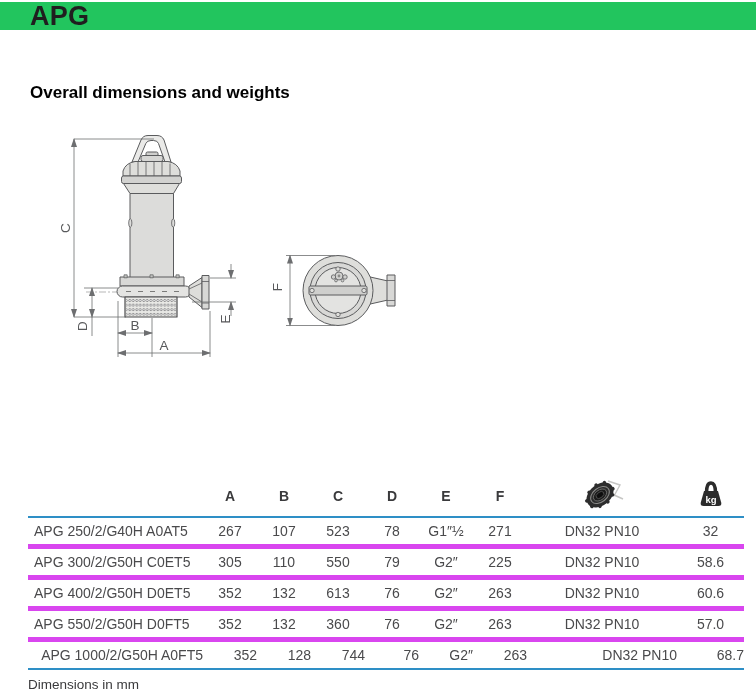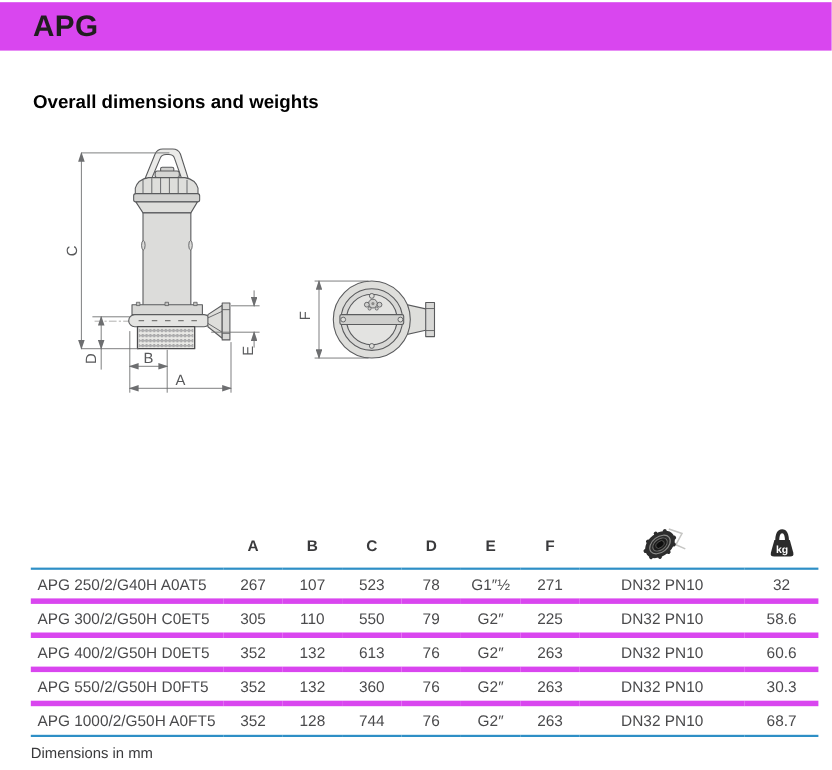--- a/index.html
+++ b/index.html
@@ -1,42 +1,42 @@
 <!DOCTYPE html>
 <html><head>
 <meta charset="utf-8">
 <style>
   html,body{margin:0;padding:0;}
   body{
     width:756px;height:700px;position:relative;background:#ffffff;
     font-family:"Liberation Sans",sans-serif;color:#4a4a4c;overflow:hidden;
   }
   .header-band{
-    position:absolute;top:2px;left:0;width:756px;height:44px;
-    background:#d946ef;display:flex;align-items:center;
+    position:absolute;top:2px;left:0;width:756px;height:28px;
+    background:#22c55e;display:flex;align-items:center;
   }
   .page-title{
     margin-left:30px;font-size:27px;font-weight:bold;color:#201e1f;letter-spacing:.3px;
   }
   .section-heading{
     position:absolute;left:30px;top:83px;font-size:17px;font-weight:bold;color:#000000;
   }
   .diagram{position:absolute;left:30px;top:105px;width:430px;height:270px;}
   .dim-table{
     position:absolute;left:28px;top:478px;width:716px;border-collapse:collapse;
     font-size:14px;color:#4a4a4c;table-layout:fixed;
   }
   .dim-table th{
     font-weight:bold;color:#3a3a3c;text-align:center;vertical-align:middle;
     height:34px;padding:0 0 3px 0;border-bottom:2px solid #2e8fc6;
   }
   .dim-table td{
     text-align:center;height:26px;border-bottom:5px solid #d946ef;padding:0;
   }
-  .dim-table tr:last-child td{border-bottom:2px solid #2e8fc6;}
+  .dim-table tr:last-child td{border-bottom:2px solid #2e8fc6;text-align:right;}
   .dim-table .model-col{text-align:left;padding-left:6px;}
   .icon-wrap{display:inline-flex;align-items:flex-end;justify-content:flex-start;}
   .footnote{position:absolute;left:28px;top:677px;font-size:13.5px;color:#3a3a3c;}
 </style>
 </head>
 <body>
 
 <div class="header-band">
   <div class="page-title">APG</div>
 </div>
@@ -249,21 +249,21 @@
     </tr>
     <tr>
       <td class="model-col">APG 550/2/G50H D0FT5</td>
       <td>352</td>
       <td>132</td>
       <td>360</td>
       <td>76</td>
       <td>G2″</td>
       <td>263</td>
       <td>DN32 PN10</td>
-      <td>30.3</td>
+      <td>57.0</td>
     </tr>
     <tr>
       <td class="model-col">APG 1000/2/G50H A0FT5</td>
       <td>352</td>
       <td>128</td>
       <td>744</td>
       <td>76</td>
       <td>G2″</td>
       <td>263</td>
       <td>DN32 PN10</td>

